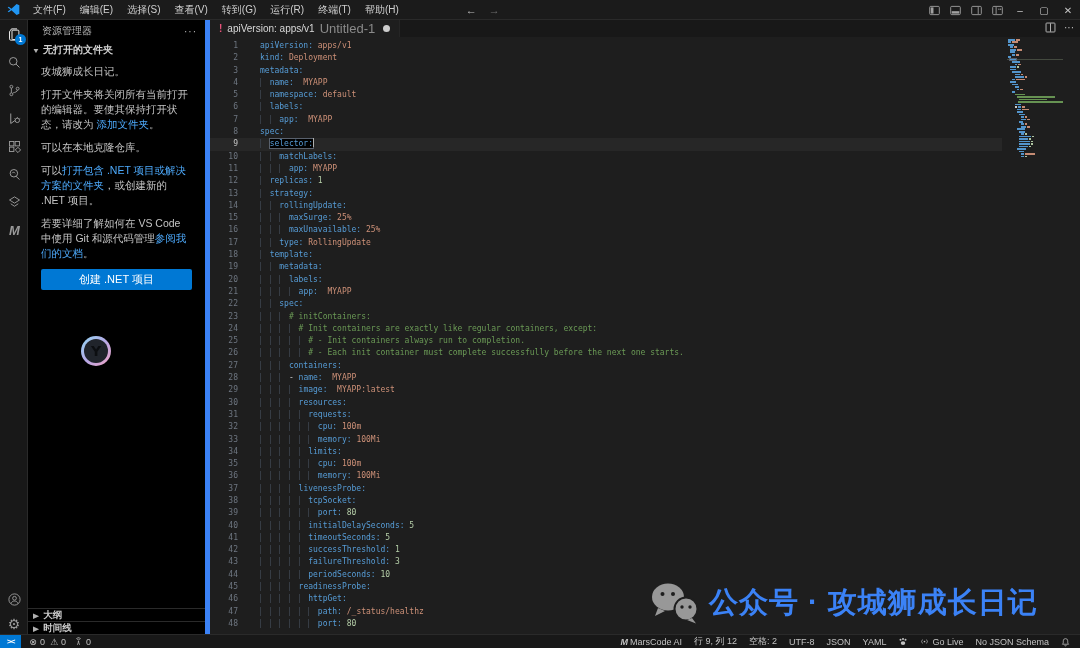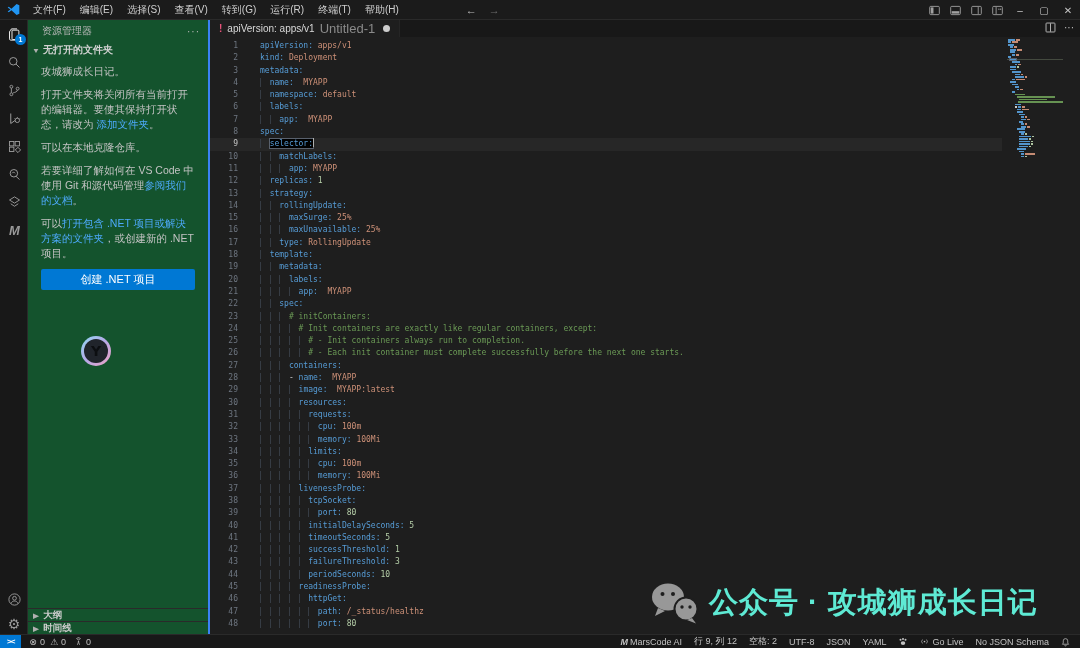--- a/index.html
+++ b/index.html
@@ -20,21 +20,21 @@
 
   
   .activitybar{position:absolute;left:0;top:20px;bottom:14px;width:28px;background:#181818;border-right:1px solid #2a2a2a;z-index:20}
   .ab-item{width:28px;height:28px;display:flex;align-items:center;justify-content:center;position:relative;color:#9a9a9a}
   .ab-item.active{color:#e7e7e7}
   .ab-badge{position:absolute;right:2px;bottom:3px;min-width:11px;height:11px;border-radius:6px;background:#0078d4;color:#fff;font-size:7px;display:flex;align-items:center;justify-content:center;font-weight:700}
   .ab-bottom{position:absolute;bottom:2px;left:0;width:28px;display:flex;flex-direction:column;align-items:center;gap:9px;color:#9a9a9a}
   .m-glyph{font-weight:700;font-style:italic;font-size:13px;letter-spacing:-1px}
 
   
-  .sidebar{position:absolute;left:28px;top:20px;bottom:14px;width:182px;background:#14532d;border-right:2px solid #3b82f6;z-index:10}
+  .sidebar{position:absolute;left:28px;top:20px;bottom:14px;width:182px;background:#000000;border-right:5px solid #3b82f6;z-index:10}
   .sb-header{height:22px;display:flex;align-items:center;padding:0 8px 0 14px;font-size:10px;color:#b8b8b8}
   .sb-header .more{margin-left:auto;color:#b8b8b8;letter-spacing:1px}
   .sb-section{height:16px;display:flex;align-items:center;gap:3px;padding-left:4px;font-size:10px;font-weight:700;color:#d2d2d2}
   .sb-body{padding:6px 13px 0 13px;font-size:10.5px;line-height:15px;color:#c3c3c3}
   .sb-body p{margin-bottom:8px}
   .sb-btn{display:block;width:100%;height:21px;background:#0078d4;border:none;border-radius:2px;color:#ffffff;font-size:11px;font-family:inherit;margin:2px 0 10px 0;cursor:pointer}
   .sb-link{color:#4daafc;text-decoration:none;cursor:pointer}
   .sb-bottom-rows{position:absolute;left:0;right:0;bottom:0}
   .sb-row{height:13px;border-top:1px solid #2a2a2a;display:flex;align-items:center;gap:4px;padding-left:5px;font-size:9.5px;font-weight:700;color:#cccccc}
   .chev{font-size:8px;color:#b0b0b0;transform:scaleY(.9)}
@@ -66,21 +66,21 @@
   .minimap{position:absolute;top:19px;right:17px;width:56px;bottom:0;opacity:.95}
   .mm-row{height:1.6px;margin-bottom:.9px;display:flex;gap:1px;width:100%}
   .mm-row.mm-hl{background:rgba(165,185,145,.3)}
   .mm-pad{height:1.6px}
   .mm-tok{height:1.6px;background:currentColor}
 
   
   .logo-badge{position:absolute;left:81px;top:336px;width:30px;height:30px;border-radius:50%;background:linear-gradient(135deg,#8fd6f2,#b7a8e6,#f0a3c3);display:flex;align-items:center;justify-content:center;z-index:15}
   .logo-badge .inner{width:24px;height:24px;border-radius:50%;background:#20242b;display:flex;align-items:center;justify-content:center;color:#0c0e11;font-weight:700;font-size:14px;font-family:"DejaVu Sans",sans-serif}
   .wechat-mark{position:absolute;left:651px;top:582px;display:flex;align-items:center;gap:10px;z-index:5}
-  .wechat-text{font-size:29px;color:#5eead4;font-weight:600;letter-spacing:1px;white-space:nowrap}
+  .wechat-text{font-size:29px;color:#3b82f6;font-weight:600;letter-spacing:1px;white-space:nowrap}
 
   
   .statusbar{position:absolute;left:0;bottom:0;width:1080px;height:14px;background:#181818;border-top:1px solid #2a2a2a;display:flex;align-items:center;font-size:9px;color:#c2c2c2;z-index:30}
   .remote-btn{height:13px;background:#0078d4;color:#fff;display:flex;align-items:center;padding:0 7px;font-size:8px;font-weight:700;letter-spacing:-1px}
   .sb-item{display:flex;align-items:center;gap:3px;padding:0 4px;white-space:nowrap}
   .sb-right{margin-left:auto;display:flex;align-items:center;gap:4px;padding-right:6px}
   .glyph{font-family:"DejaVu Sans",sans-serif}
 </style>
 </head>
 <body>
@@ -207,22 +207,22 @@
     <span class="more">···</span>
   </div>
   <div class="sb-section">
     <span class="chev">▼</span>
     <span>无打开的文件夹</span>
   </div>
   <div class="sb-body">
     <p>攻城狮成长日记。</p>
     <p><span>打开文件夹将关闭所有当前打开的编辑器。要使其保持打开状态，请改为 </span><span class="sb-link">添加文件夹</span><span>。</span></p>
     <p>可以在本地克隆仓库。</p>
+    <p><span>可以</span><span class="sb-link">打开包含 .NET 项目或解决方案的文件夹</span><span>，或创建新的 .NET 项目。</span></p>
     <p><span>若要详细了解如何在 VS Code 中使用 Git 和源代码管理</span><span class="sb-link">参阅我们的文档</span><span>。</span></p>
-    <p><span>可以</span><span class="sb-link">打开包含 .NET 项目或解决方案的文件夹</span><span>，或创建新的 .NET 项目。</span></p>
     <button class="sb-btn">创建 .NET 项目</button>
   </div>
   <div class="sb-bottom-rows">
     <div class="sb-row">
         <span class="chev">▶</span>
         <span>大纲</span>
       </div>
     <div class="sb-row">
         <span class="chev">▶</span>
         <span>时间线</span>

